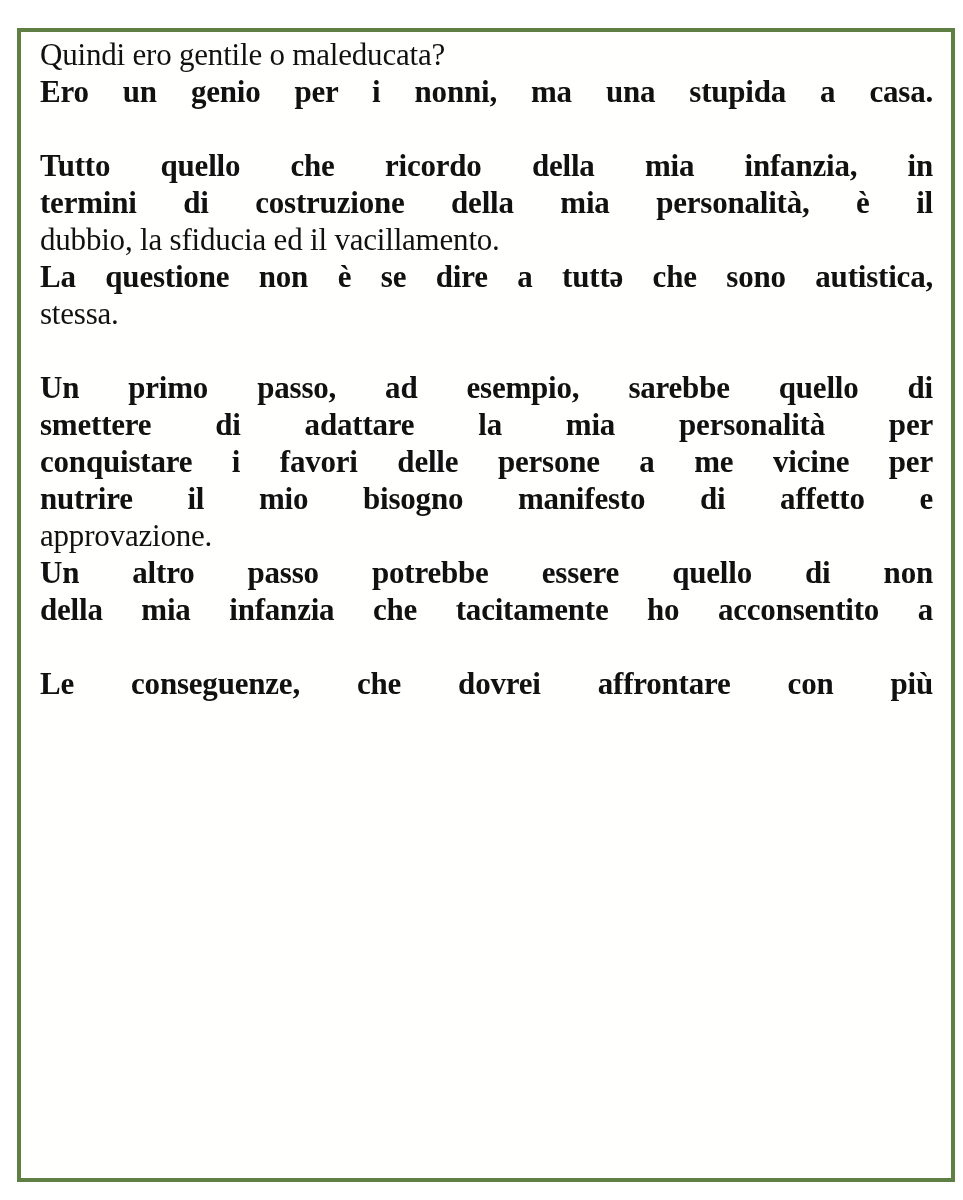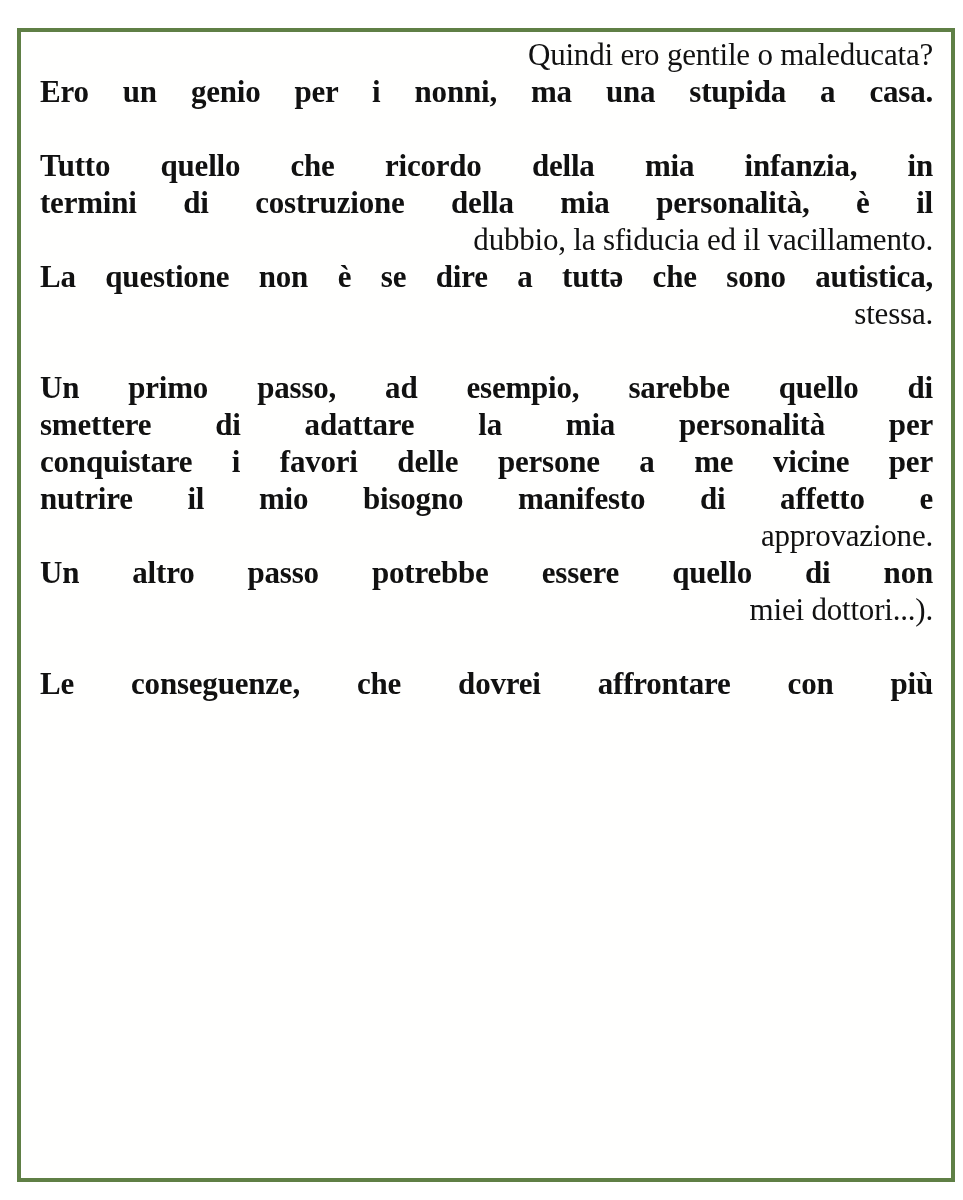--- a/index.html
+++ b/index.html
@@ -15,21 +15,21 @@
   .text {
     position:absolute;
     left:19px; top:4px;
     width:893px;
     font-family:"Liberation Serif", "DejaVu Serif", serif;
     font-size:31px;
     line-height:37px;
     color:#111111;
     letter-spacing:-0.2px;
   }
-  .line { display:block; white-space:nowrap; height:37px;text-align:right; }
+  .line { display:block; white-space:nowrap; height:37px; }
   .line.just { text-align:justify; text-align-last:justify; white-space:normal; overflow:hidden;font-weight:bold; }
   .blank { display:block; height:37px; }
 </style>
 </head>
 <body>
 
 <div class="frame">
   <div class="text">
 
     <span class="line">Quindi ero gentile o maleducata?</span>
@@ -42,18 +42,18 @@
     <span class="line just">La questione non è se dire a tuttə che sono autistica,</span>
     <span class="line">stessa.</span>
     <span class="blank"></span>
 
     <span class="line just">Un primo passo, ad esempio, sarebbe quello di</span>
     <span class="line just">smettere di adattare la mia personalità per</span>
     <span class="line just">conquistare i favori delle persone a me vicine per</span>
     <span class="line just">nutrire il mio bisogno manifesto di affetto e</span>
     <span class="line">approvazione.</span>
     <span class="line just">Un altro passo potrebbe essere quello di non</span>
-    <span class="line">miei dottori...).</span>
+    <span class="line just">della mia infanzia che tacitamente ho acconsentito a</span>
     <span class="blank"></span>
 
     <span class="line just">Le conseguenze, che dovrei affrontare con più</span>
   </div>
 </div>
 
 </body></html>

